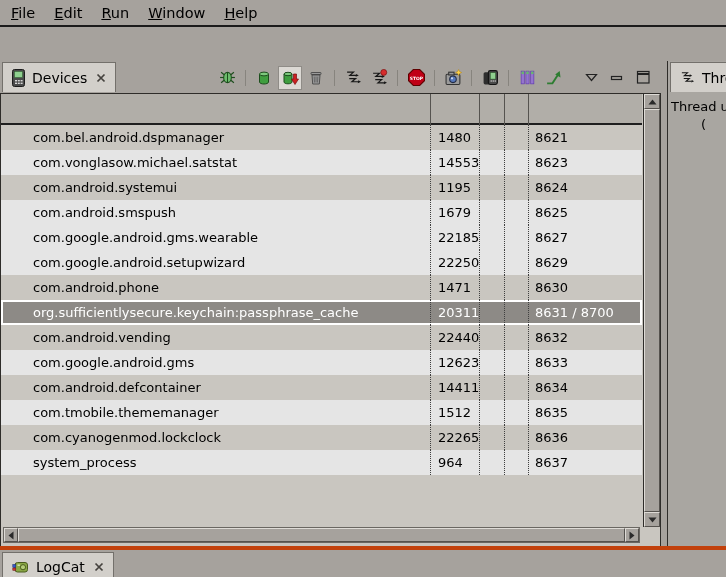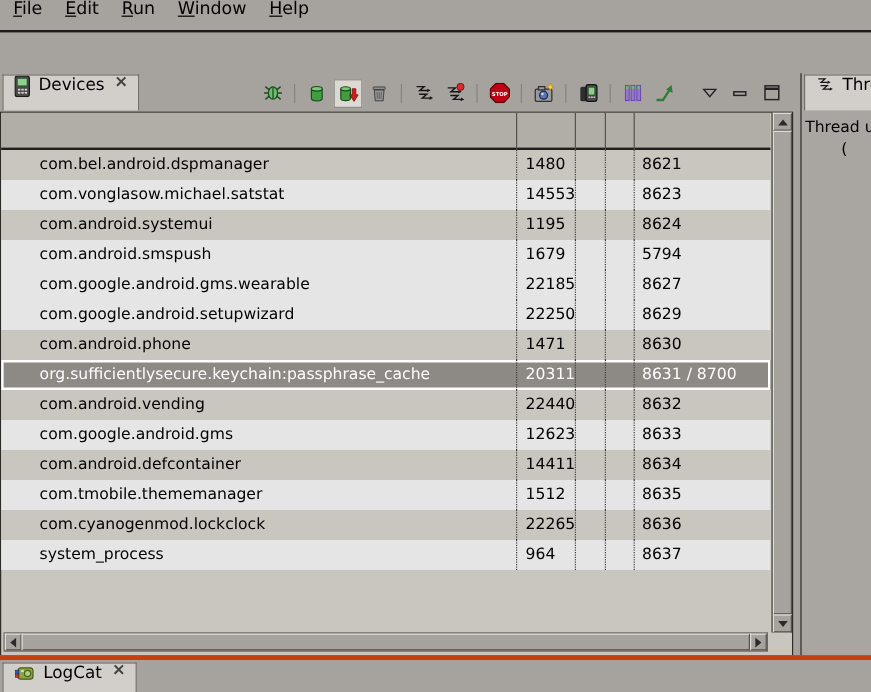--- a/index.html
+++ b/index.html
@@ -1,28 +1,28 @@
 <!DOCTYPE html>
 <html><head>
 <meta charset="utf-8">
 <style>
   html,body{margin:0;padding:0;width:726px;height:577px;overflow:hidden;position:relative;
     background:#a6a29d;color:#000;font-family:"DejaVu Sans","Liberation Sans",sans-serif;}
   
   .menubar{position:absolute;left:0;top:0;width:726px;height:27px;box-sizing:border-box;
-    border-bottom:2px solid #1b1b1b;display:flex;padding-left:11px;gap:19px;}
+    border-bottom:2px solid #1b1b1b;display:flex;align-items:center;padding-left:11px;gap:19px;}
   .menu-item{font-size:14.5px;cursor:default;}
   .toolstrip{position:absolute;left:0;top:27px;width:726px;height:33px;}
   
   .panel-left{position:absolute;left:0;top:61px;width:661px;height:485px;}
   .panel-right{position:absolute;left:667px;top:61px;width:59px;height:485px;
     border-left:1px solid #2e2c29;background:#a9a6a1;box-sizing:border-box;}
   
   .tab{position:absolute;top:1px;height:30px;background:#d2cfca;border:1px solid #73706b;
-    border-bottom:none;display:flex;align-items:flex-start;gap:7px;padding:0 9px;
+    border-bottom:none;display:flex;align-items:center;gap:7px;padding:0 9px;
     box-sizing:border-box;font-size:14px;white-space:nowrap;}
   .tab .close{display:flex;margin-left:2px;}
   
   .vtoolbar{position:absolute;right:5px;top:4px;height:25px;display:flex;align-items:center;}
   .tbtn{width:24px;height:24px;display:flex;align-items:center;justify-content:center;
     background:transparent;border:none;padding:0;margin:0 1px;}
   .tbtn.pressed{background:#dcd9d4;border:1px solid #8f8c87;box-sizing:border-box;}
   .tsep{width:1px;height:16px;background:#87847e;margin:0 5px;}
   .wingrp{margin-left:12px;display:flex;align-items:center;}
   
@@ -261,21 +261,21 @@
     <div class="cell cpid">1195</div>
     <div class="cell"></div>
     <div class="cell"></div>
     <div class="cell cport">8624</div>
   </div>
         <div class="trow odd">
     <div class="cell cname">com.android.smspush</div>
     <div class="cell cpid">1679</div>
     <div class="cell"></div>
     <div class="cell"></div>
-    <div class="cell cport">5794</div>
+    <div class="cell cport">8625</div>
   </div>
         <div class="trow odd">
     <div class="cell cname">com.google.android.gms.wearable</div>
     <div class="cell cpid">22185</div>
     <div class="cell"></div>
     <div class="cell"></div>
     <div class="cell cport">8627</div>
   </div>
         <div class="trow odd">
     <div class="cell cname">com.google.android.setupwizard</div>

